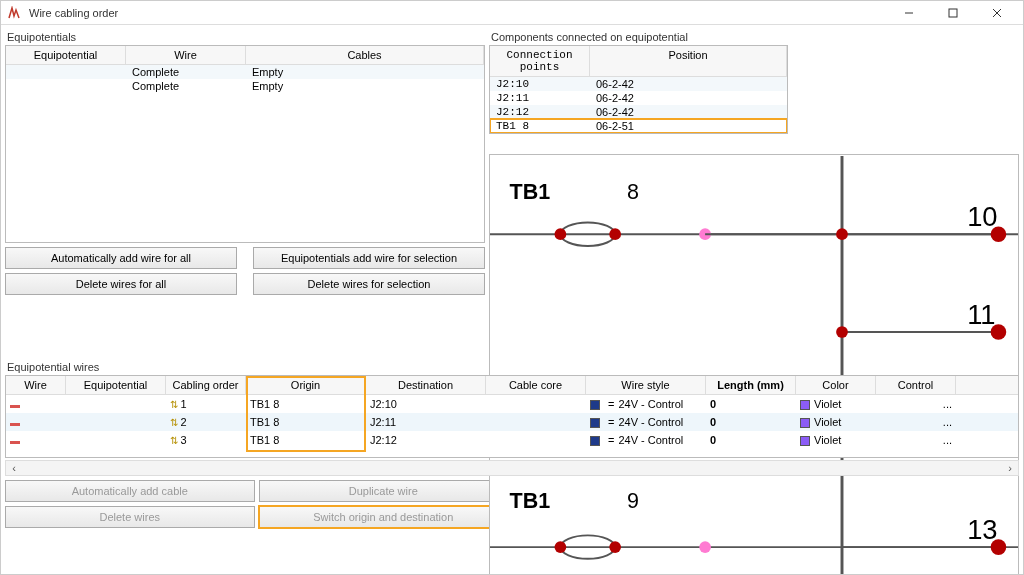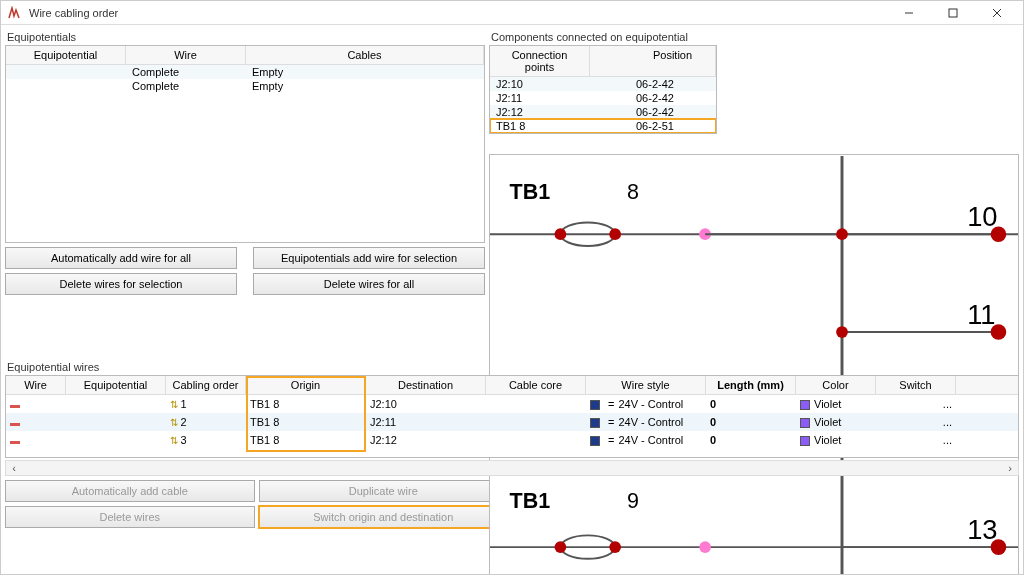--- a/index.html
+++ b/index.html
@@ -27,24 +27,24 @@
 .grid-row div { padding: 1px 6px; white-space: nowrap; overflow: hidden; text-overflow: ellipsis; }
 .zebra:nth-child(odd) { background: #f3f8fb; }
 .zebra:nth-child(even) { background: #fff; }
 
 
 .eq-col1 { width: 120px; }
 .eq-col2 { width: 120px; }
 .eq-col3 { flex: 1; }
 
 
-.cp-col1 { width: 100px; }
-.cp-col2 { flex: 1; margin-left: 40px; }
-
-.conn-panel { display: flex; flex-direction: column; width: 228px; }
+.cp-col1 { width: 100px; font-family: Liberation Mono, monospace; }
+.cp-col2 { flex: 1; }
+
+.conn-panel { display: flex; flex-direction: column; width: 299px; }
 .preview { flex: 1; border: 1px solid #bbb; background: #fff; position: relative; }
 
 .btn-row { display: flex; gap: 16px; margin-top: 4px; }
 .btn { flex: 1; height: 22px; line-height: 20px; text-align: center; border: 1px solid #aaa; background: linear-gradient(#f8f8f8,#e8e8e8); cursor: default; }
 .btn.disabled { color: #999; }
 
 .highlight-box { outline: 2px solid #f5a623; outline-offset: -1px; }
 
 
 .sep { height: 8px; }
@@ -145,22 +145,22 @@
             <div class="eq-col2">Complete</div>
             <div class="eq-col3">Empty</div>
           </div>
         </div>
     </div>
     <div class="btn-row">
       <div class="btn">Automatically add wire for all</div>
       <div class="btn">Equipotentials add wire for selection</div>
     </div>
     <div class="btn-row">
+      <div class="btn">Delete wires for all</div>
       <div class="btn">Delete wires for selection</div>
-      <div class="btn">Delete wires for all</div>
     </div>
   </div>
 
   <div class="panel panel-right">
     <div class="conn-panel">
       <div class="fieldset-label">Components connected on equipotential</div>
       <div class="grid">
         <div class="grid-header">
           <div class="cp-col1">Connection points</div>
           <div class="cp-col2">Position</div>
@@ -248,21 +248,21 @@
     <div class="bottom-grid-header">
       <div class="colW">Wire</div>
       <div class="colEq">Equipotential</div>
       <div class="colCO">Cabling order</div>
       <div class="colOr">Origin</div>
       <div class="colDe">Destination</div>
       <div class="colCC">Cable core</div>
       <div class="colWS">Wire style</div>
       <div class="colLen">Length (mm)</div>
       <div class="colCol">Color</div>
-      <div class="colSig">Switch</div>
+      <div class="colSig">Control</div>
     </div>
     <div class="bottom-grid-body" id="wires-body">
         <div class="brow zebra0">
           <div class="colW"><span class="wire-icon"></span></div>
           <div class="colEq"></div>
           <div class="colCO"><span class="cabling-icon">⇅</span>1</div>
           <div class="colOr">TB1 8</div>
           <div class="colDe">J2:10</div>
           <div class="colCC"></div>
           <div class="colWS"><span class="swatch navy"></span><span class="eq-sign">=</span>24V - Control</div>

